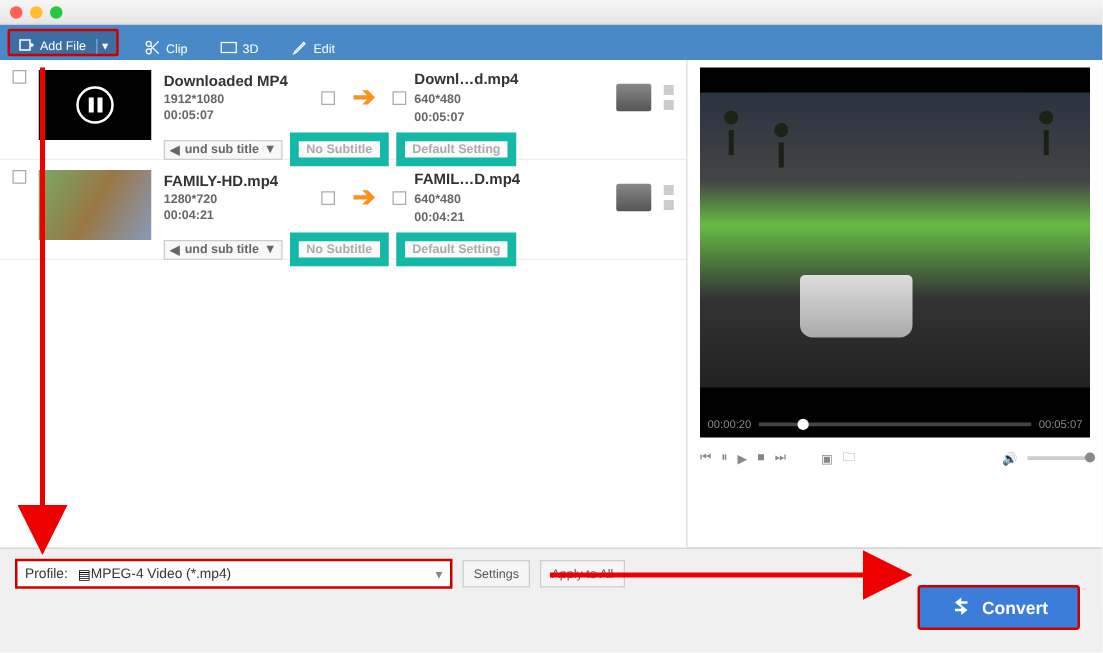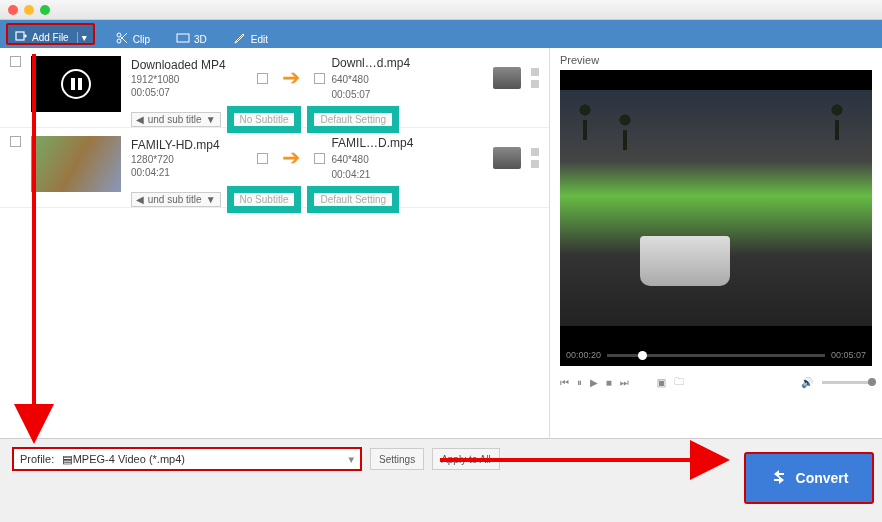--- a/index.html
+++ b/index.html
@@ -15,21 +15,21 @@
 .addfile .drop{ border-left:1px solid rgba(255,255,255,.4); margin-left:4px; padding-left:4px;}
 .ticon { width:14px; height:14px; display:inline-flex; align-items:center; justify-content:center;}
 .main { display:flex; height:390px; background:#fff;}
 .list { width:576px; border-right:1px solid #ddd; overflow:hidden; background:#fff;}
 .item { display:flex; align-items:flex-start; padding:8px 10px; gap:10px; border-bottom:1px solid #eee; height:80px;}
 .thumb { width:90px; height:56px; background:#000; position:relative; flex-shrink:0; display:flex; align-items:center; justify-content:center;}
 .thumb2 { background:linear-gradient(120deg,#7a6,#974,#89b); }
 .play-overlay { width:30px; height:30px; border:2px solid #fff; border-radius:50%; display:flex; align-items:center; justify-content:center;}
 .play-overlay .bars { display:flex; gap:3px;}
 .play-overlay .bars span{ width:4px; height:12px; background:#fff;}
-.info { display:flex; flex-direction:column; gap:4px; flex:1;}
+.info { display:flex; flex-direction:column; gap:4px; flex:1;font-weight:bold;}
 .row1 { display:flex; align-items:center; gap:6px; }
 .filetitle { font-size:12px; color:#333; width:120px; overflow:hidden; white-space:nowrap; text-overflow:ellipsis;}
 .meta { font-size:10px; color:#666; width:120px;}
 .arrow { color:#f7931e; font-size:22px; margin:0 8px;}
 .chk { width:11px; height:11px; border:1px solid #aaa; background:#fff; flex-shrink:0;}
 .outmeta { display:flex; flex-direction:column; gap:4px;}
 .fmticon { width:28px; height:22px; background:linear-gradient(#888,#555); border-radius:2px; margin-left:auto;}
 .row2 { display:flex; align-items:center; gap:6px; margin-top:2px;}
 .mini-dd { font-size:10px; color:#666; border:1px solid #ccc; padding:1px 4px; background:#f8f8f8; display:flex; align-items:center; gap:4px;}
 .mini-btn { font-size:10px; color:#aaa; border:7px solid #14b8a6; padding:1px 6px; background:#fafafa;}
@@ -55,21 +55,21 @@
 .bottom { background:#f0f0f0; padding:8px 12px; border-top:1px solid #ccc;}
 .brow { display:flex; align-items:center; gap:8px; margin-bottom:6px;}
 .plabel { font-size:11px; color:#333; width:60px;}
 .profile-box { border:2px solid #c00; display:flex; align-items:center; flex:1; max-width:350px; background:#fff; height:24px; padding:0 6px; font-size:11px;}
 .profile-box .pl{ color:#333; margin-right:8px;}
 .profile-box .sel{ flex:1; color:#333;}
 .profile-box .dd{ color:#888;}
 .smbtn { font-size:10px; color:#555; background:#f5f5f5; border:1px solid #ccc; padding:3px 8px; height:22px; cursor:pointer;}
 .dest-input { border:1px solid #ccc; background:#fff; height:22px; flex:1; max-width:310px; padding:0 4px; font-size:11px;}
 .merge { display:flex; align-items:center; gap:4px; font-size:11px; color:#333;}
-.convert { position:absolute; right:8px; bottom:18px; width:130px; height:52px; background:#3b7dd8; color:#fff; font-size:14px; font-weight:bold; border:2px solid #c00; display:flex; align-items:center; justify-content:center; gap:8px; border-radius:3px; cursor:pointer;}
+.convert { position:absolute; right:18px; bottom:18px; width:130px; height:36px; background:#3b7dd8; color:#fff; font-size:14px; font-weight:bold; border:2px solid #c00; display:flex; align-items:center; justify-content:center; gap:8px; border-radius:3px; cursor:pointer;}
 
 .annot-arrow { position:absolute; pointer-events:none; }
 .arrow1 { left:22px; top:54px; width:24px; height:380px;}
 .arrow1 svg, .arrow2 svg { width:100%; height:100%; overflow:visible;}
 .arrow2 { left:440px; top:448px; width:280px; height:24px;}
 </style>
 </head>
 <body>
 
 <div class="titlebar">
@@ -189,21 +189,20 @@
         <div class="row2">
           <div class="mini-dd">◀ <span>und sub title</span> ▼</div>
           <div class="mini-btn">No Subtitle</div>
           <div class="mini-btn">Default Setting</div>
         </div>
       </div>
     </div>
   </div>
 
   <div class="preview">
-    <div class="phead">Preview</div>
     <div class="pvideo">
       <div class="pvideo-inner">
         <div class="palm" style="left:10px;"></div>
         <div class="palm" style="left:50px;top:20px;"></div>
         <div class="palm" style="right:20px;"></div>
         <div class="vobj"></div>
       </div>
       <div class="ptime">
         <span>00:00:20</span>
         <div class="pslider">

